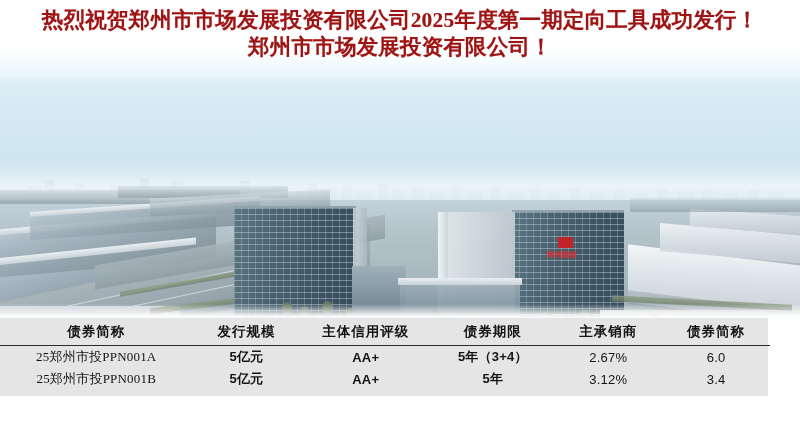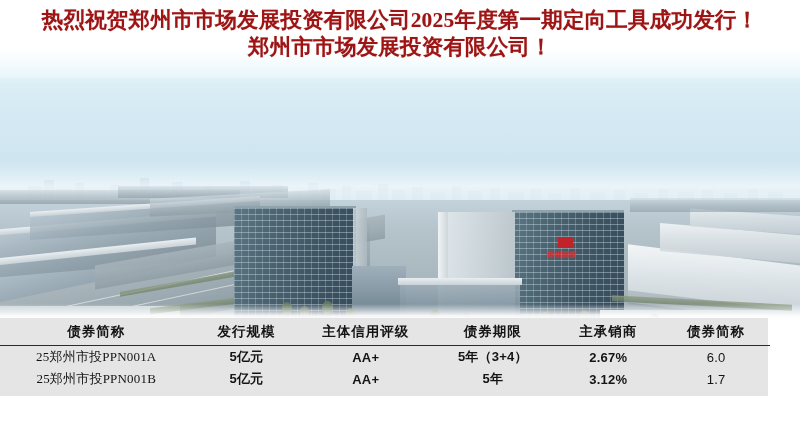--- a/index.html
+++ b/index.html
@@ -146,21 +146,21 @@
     font-size:13.5px; font-weight:bold; padding:5px 0 4px 0;
     letter-spacing:1px;
     text-align:center;
     border-bottom:1.4px solid #2b2b2b;
   }
   table.bond td {
     font-size:13px; padding:2px 0; text-align:center; letter-spacing:0.2px;
   }
   td.name { font-size:13px; font-weight:400; letter-spacing:0; }
   td.num  { font-family:"Liberation Sans","DejaVu Sans",sans-serif; font-size:12.5px; font-weight:600; }
-  td.rate { font-family:"Liberation Sans","DejaVu Sans",sans-serif; font-size:12.5px; font-weight:700; }
+  td.rate { font-family:"Liberation Sans","DejaVu Sans",sans-serif; font-size:12.5px; font-weight:400; }
   td.ratio{ font-family:"Liberation Sans","DejaVu Sans",sans-serif; font-size:14px; font-weight:500; }
   td.rating { font-family:"Liberation Sans","DejaVu Sans",sans-serif; font-size:12.5px; font-weight:bold; }
 
   
   .footer {
     position:absolute; left:0; top:396px; width:800px; height:52px;
     background:#ffffff;
     z-index:8;
   }
   .f-label {
@@ -369,21 +369,21 @@
           <td class="num">5年（3+4）</td>
           <td class="rate">2.67%</td>
           <td class="ratio">6.0</td>
         </tr>
         <tr>
           <td class="name">25郑州市投PPN001B</td>
           <td class="num">5亿元</td>
           <td class="rating">AA+</td>
           <td class="num">5年</td>
           <td class="rate">3.12%</td>
-          <td class="ratio">1.7</td>
+          <td class="ratio">3.4</td>
         </tr>
       </tbody>
     </table>
   </div>
 
   <div class="footer"></div>
 
   <div class="f-label issuer-label">发行人：</div>
 
   <div class="issuer-mark">

